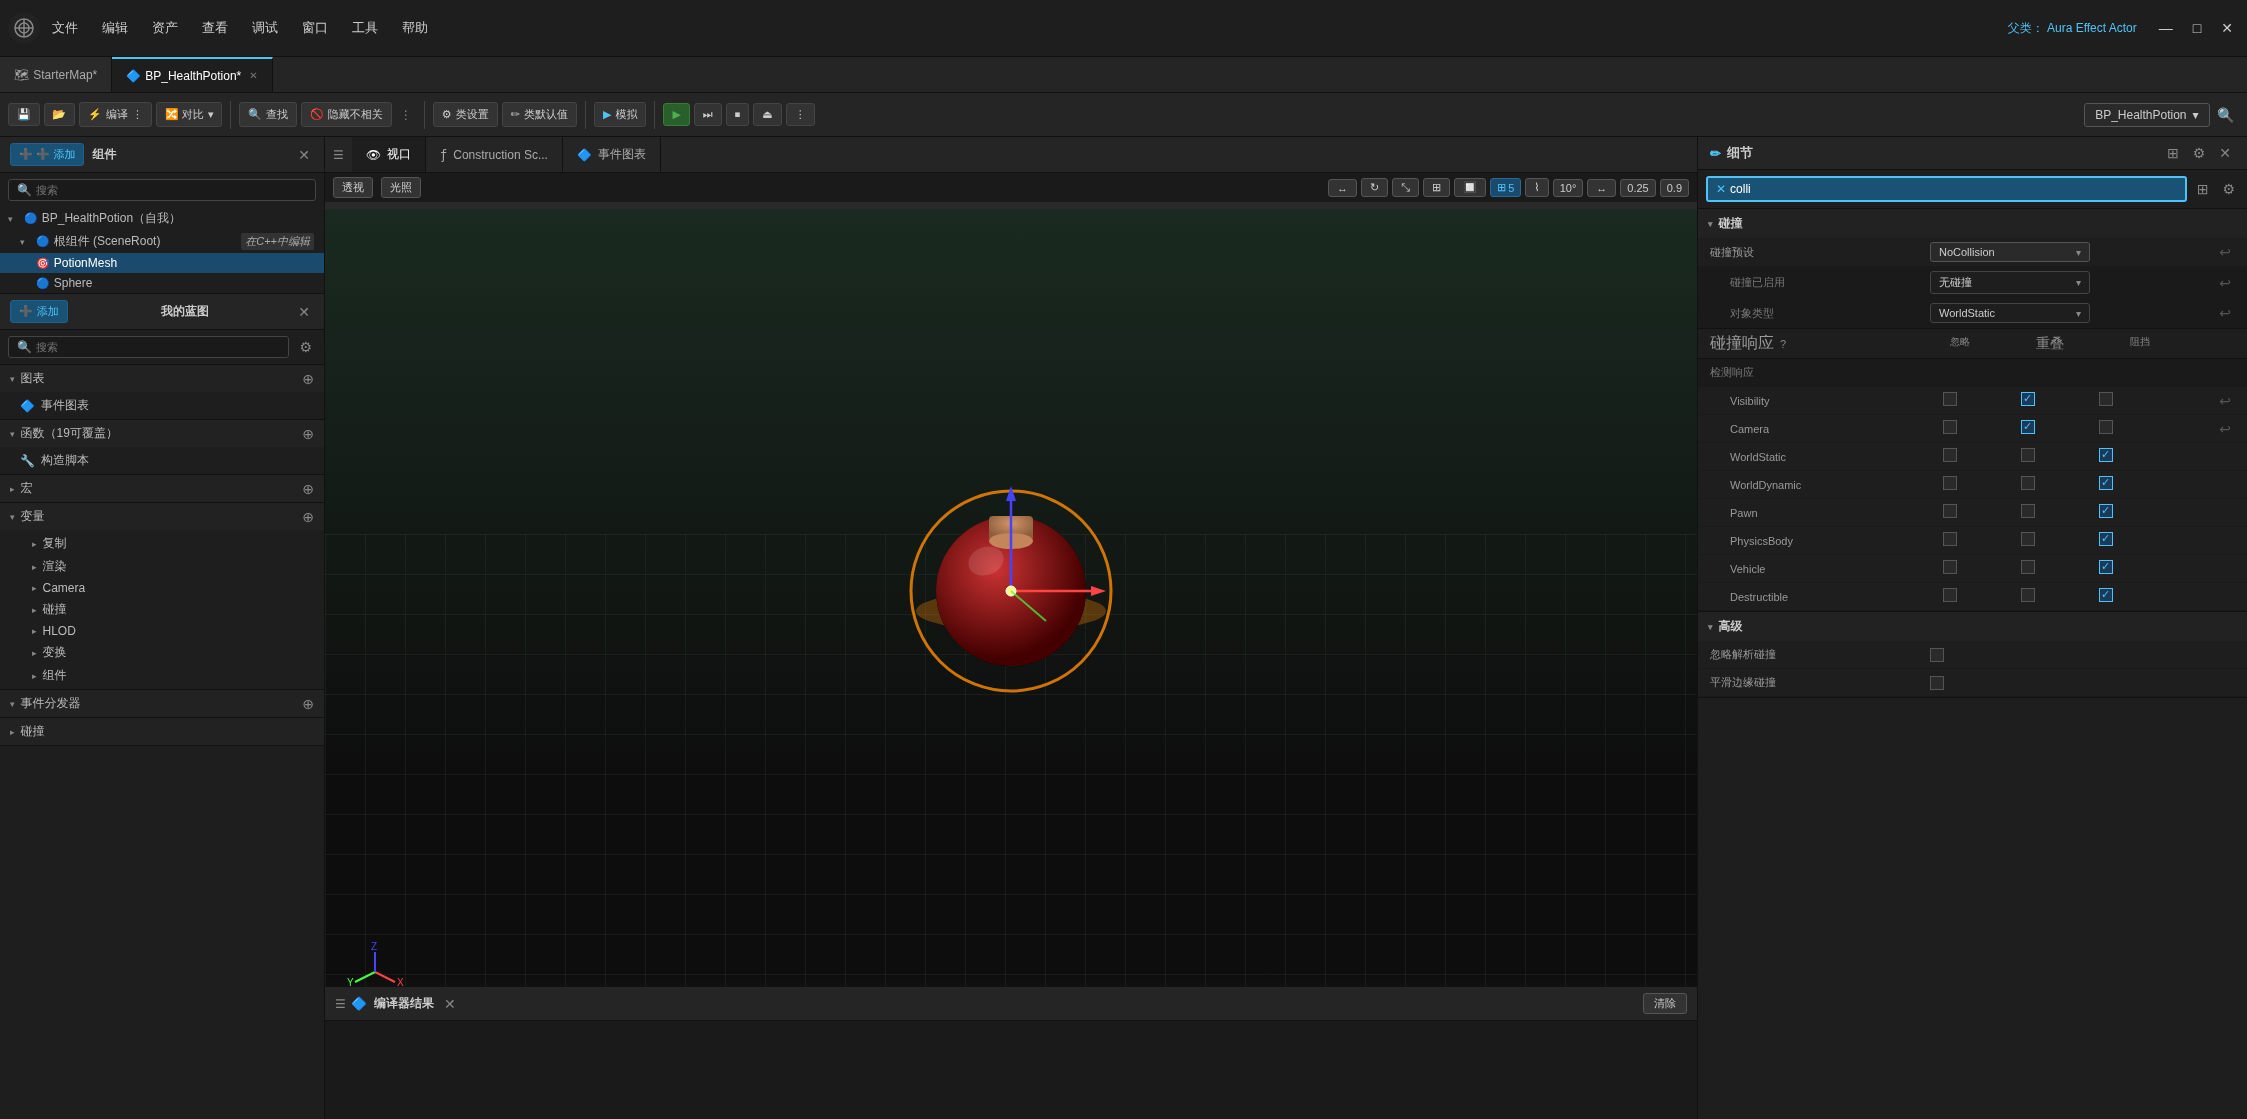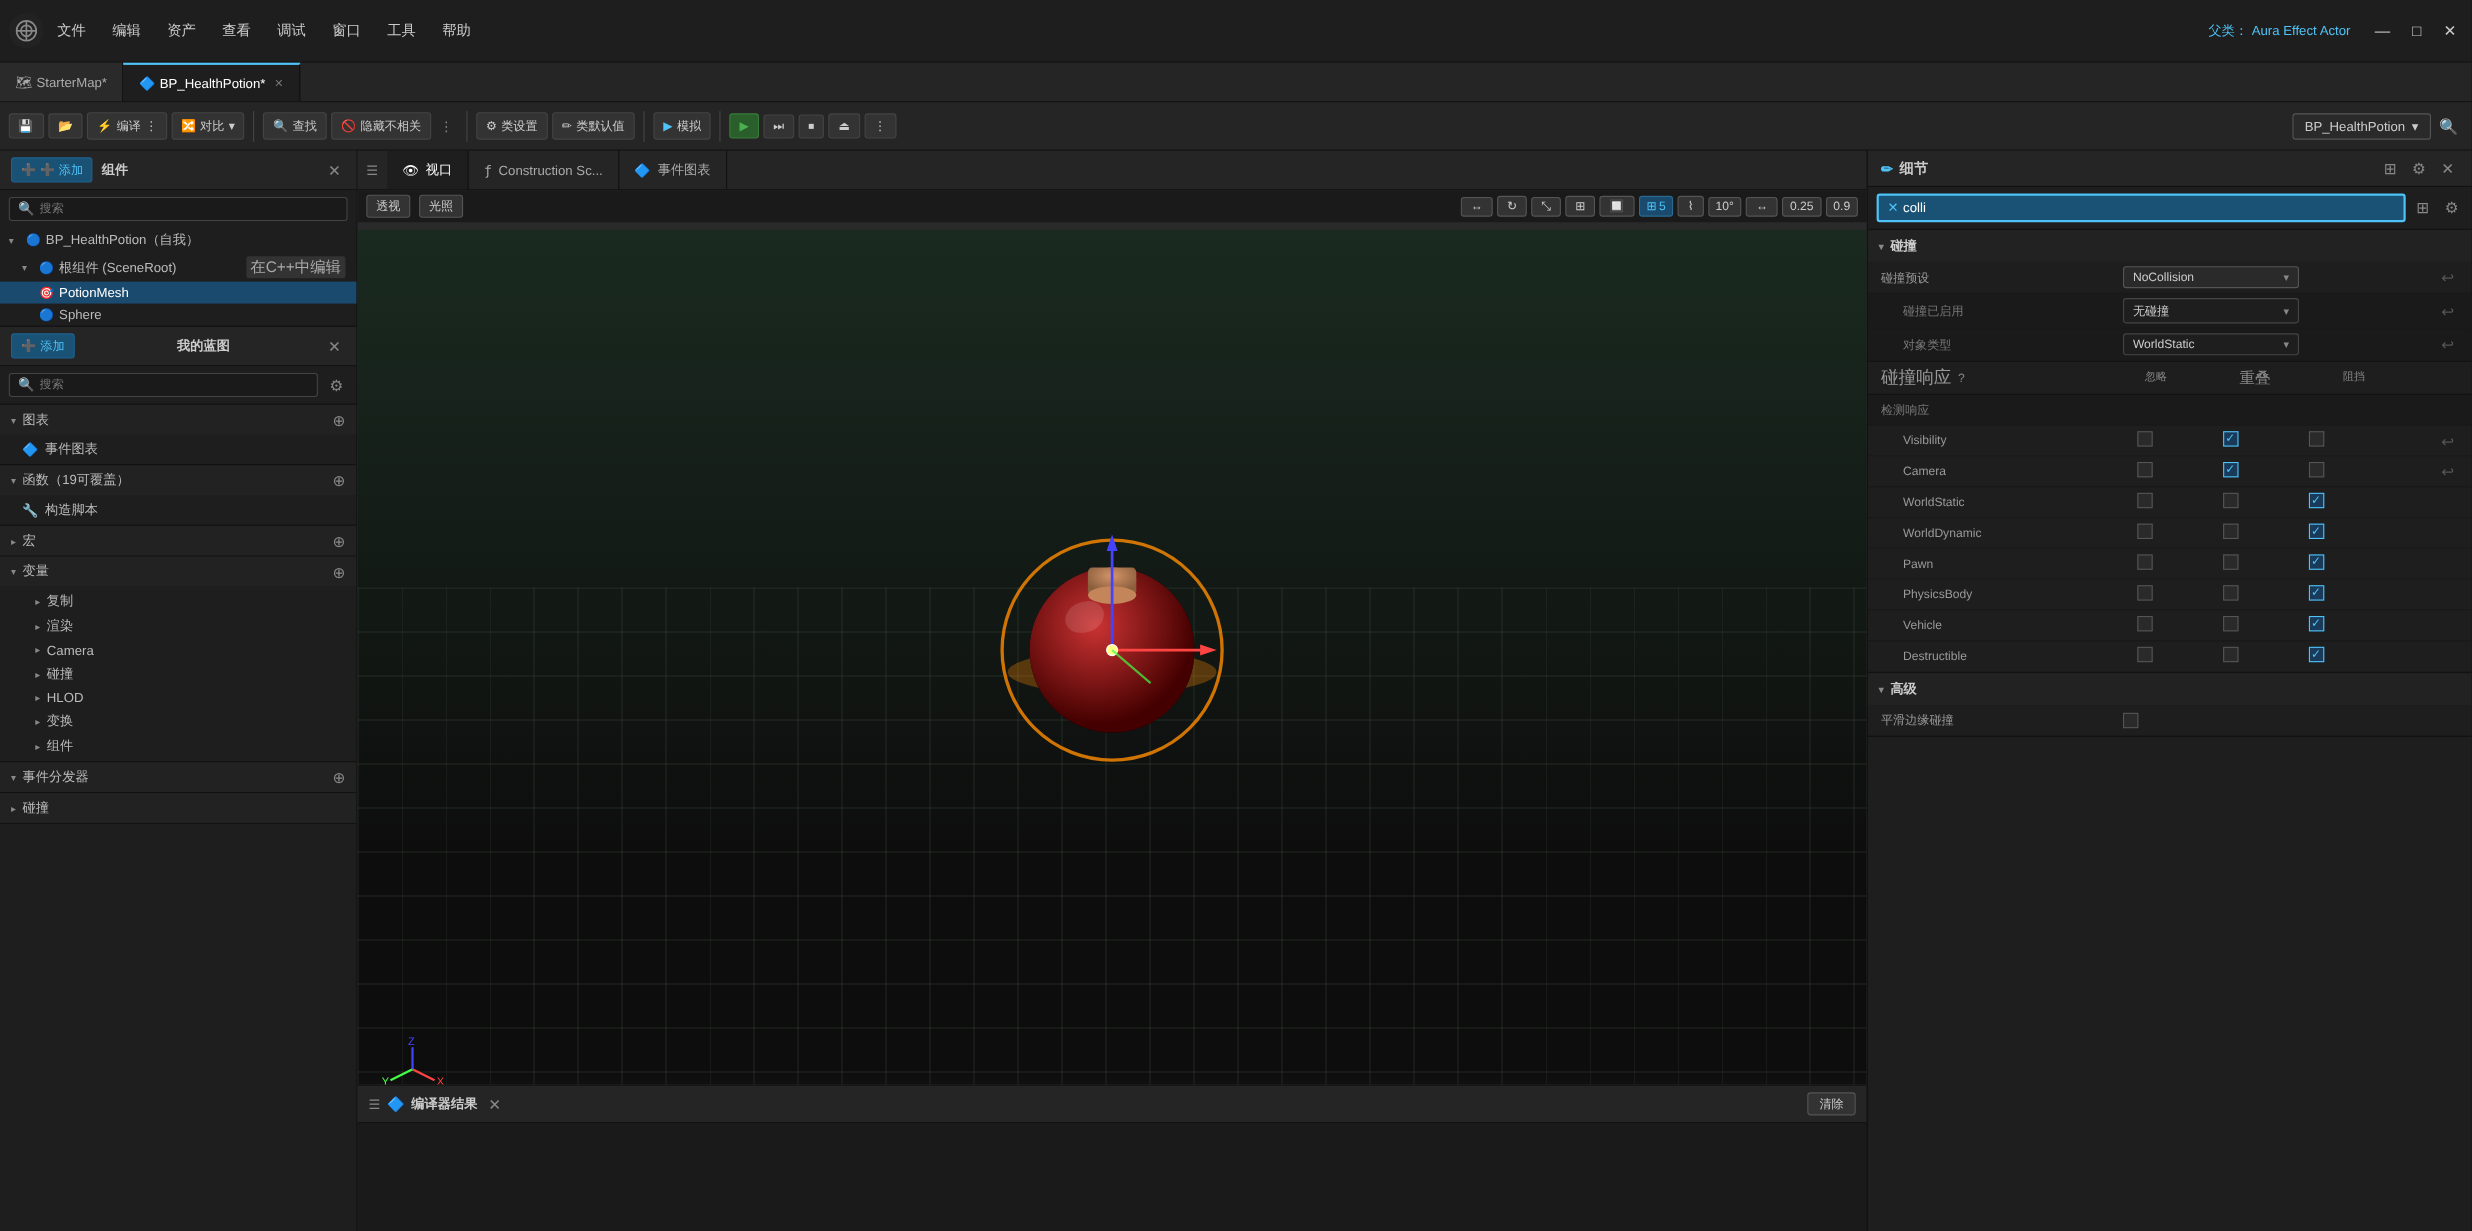--- a/index.html
+++ b/index.html
@@ -163,22 +163,22 @@
     .tree-item {
       display: flex; align-items: center; gap: 4px;
       padding: 3px 10px;
       cursor: pointer;
       font-size: 12px; color: #bbb;
     }
     .tree-item.selected { background: #1a4a6e; color: #fff; }
     .tree-item .expand-arrow { font-size: 9px; color: #888; width: 12px; }
     .tree-item .badge {
       margin-left: auto;
-      font-size: 14px; color: #aaa; background: #333;
-      padding: 1px 4px; border-radius: 2px;
+      font-size: 11px; color: #aaa; background: #333;
+      padding: 1px 4px; border-radius: 2px; font-style: italic;
     }
 
     
     .my-blueprints {
       flex: 1;
       display: flex;
       flex-direction: column;
       overflow: hidden;
     }
     .blueprints-header {
@@ -999,20 +999,26 @@
           </div>
         </div>
       </div>
 
       <div class="prop-section">
         <div class="prop-section-header">
           <span class="arrow">▾</span>
           <span>高级</span>
         </div>
 
+        <div class="prop-row">
+          <div class="prop-label">忽略解析碰撞</div>
+          <div class="prop-value">
+            <div style="width:14px;height:14px;background:#2a2a2a;border:1px solid #555;display:inline-block"></div>
+          </div>
+        </div>
 
         <div class="prop-row">
           <div class="prop-label">平滑边缘碰撞</div>
           <div class="prop-value">
             <div style="width:14px;height:14px;background:#2a2a2a;border:1px solid #555;display:inline-block"></div>
           </div>
         </div>
       </div>
 
     </div>

